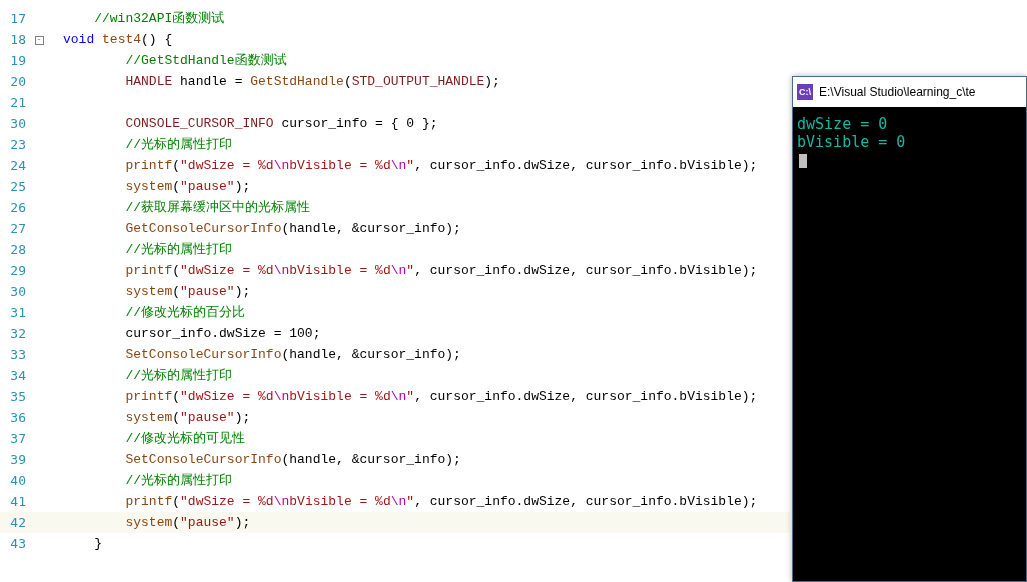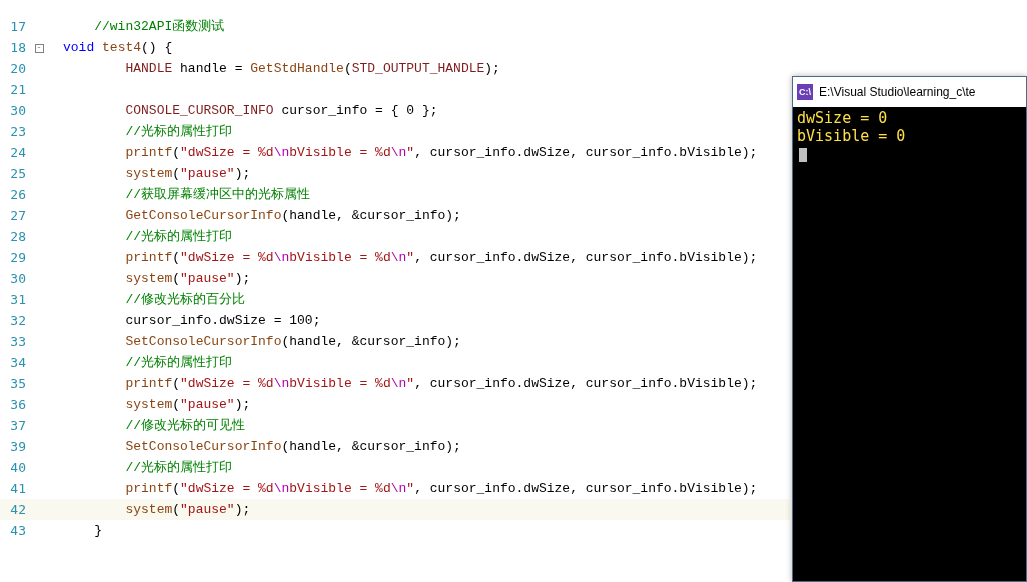--- a/index.html
+++ b/index.html
@@ -8,21 +8,21 @@
     font-size: 13px;
     background: #fff;
     width: 1027px;
     height: 582px;
     overflow: hidden;
     position: relative;
   }
   .editor {
     position: absolute;
     left: 0;
-    top: 16px;
+    top: 8px;
     width: 790px;
     height: 440px;
     background: #fff;
     display: flex;
     flex-direction: column;
   }
   .code-block {
     display: flex;
     flex-direction: column;
   }
@@ -116,43 +116,44 @@
     background: #6a3fb5;
     color: #fff;
     font-size: 9px;
     display: flex;
     align-items: center;
     justify-content: center;
     font-weight: bold;
     flex-shrink: 0;
   }
   .console-body {
-    padding: 2px 4px;
+    padding: 8px 4px;
     font-family: "NSimSun","SimSun",Consolas,monospace;
     font-size: 15px;
-    color: #fde047;
+    color: #14b8a6;
     background: #000;
     line-height: 18px;
   }
   .cursor-block {
     display: inline-block;
     width: 8px;
     height: 14px;
     background: #c0c0c0;
     vertical-align: middle;
     margin-left: 2px;
   }
 </style>
 </head>
 <body>
 
 <div class="editor">
   <div class="code-block" id="code-block">
       <div class="line"><div class="ln">17</div><div class="fold-gutter"></div><div class="change-bar"></div><div class="brace-gutter"></div><div class="code"><span class="black">    </span><span class="comment">//win32API函数测试</span></div></div>
       <div class="line"><div class="ln">18</div><div class="fold-gutter"><span class="fold-box">-</span></div><div class="change-bar"></div><div class="brace-gutter"></div><div class="code"><span class="kw">void</span><span class="black"> </span><span class="brown">test4</span><span class="black">() {</span></div></div>
+      <div class="line"><div class="ln">19</div><div class="fold-gutter"></div><div class="change-bar"></div><div class="brace-gutter"></div><div class="code"><span class="black">        </span><span class="comment">//GetStdHandle函数测试</span></div></div>
       <div class="line"><div class="ln">20</div><div class="fold-gutter"></div><div class="change-bar"></div><div class="brace-gutter"></div><div class="code"><span class="black">        </span><span class="upper">HANDLE</span><span class="black"> handle = </span><span class="brown">GetStdHandle</span><span class="black">(</span><span class="upper">STD_OUTPUT_HANDLE</span><span class="black">);</span></div></div>
       <div class="line"><div class="ln">21</div><div class="fold-gutter"></div><div class="change-bar"></div><div class="brace-gutter"></div><div class="code"><span class="black">        </span></div></div>
       <div class="line"><div class="ln">30</div><div class="fold-gutter"></div><div class="change-bar"></div><div class="brace-gutter"></div><div class="code"><span class="black">        </span><span class="upper">CONSOLE_CURSOR_INFO</span><span class="black"> cursor_info = { 0 };</span></div></div>
       <div class="line"><div class="ln">23</div><div class="fold-gutter"></div><div class="change-bar"></div><div class="brace-gutter"></div><div class="code"><span class="black">        </span><span class="comment">//光标的属性打印</span></div></div>
       <div class="line"><div class="ln">24</div><div class="fold-gutter"></div><div class="change-bar"></div><div class="brace-gutter"></div><div class="code"><span class="black">        </span><span class="brown">printf</span><span class="black">(</span><span class="str">"dwSize = %d</span><span class="esc">\n</span><span class="str">bVisible = %d</span><span class="esc">\n</span><span class="str">"</span><span class="black">, cursor_info.dwSize, cursor_info.bVisible);</span></div></div>
       <div class="line"><div class="ln">25</div><div class="fold-gutter"></div><div class="change-bar"></div><div class="brace-gutter"></div><div class="code"><span class="black">        </span><span class="brown">system</span><span class="black">(</span><span class="str">"pause"</span><span class="black">);</span></div></div>
       <div class="line"><div class="ln">26</div><div class="fold-gutter"></div><div class="change-bar"></div><div class="brace-gutter"></div><div class="code"><span class="black">        </span><span class="comment">//获取屏幕缓冲区中的光标属性</span></div></div>
       <div class="line"><div class="ln">27</div><div class="fold-gutter"></div><div class="change-bar"></div><div class="brace-gutter"></div><div class="code"><span class="black">        </span><span class="brown">GetConsoleCursorInfo</span><span class="black">(handle, &amp;cursor_info);</span></div></div>
       <div class="line"><div class="ln">28</div><div class="fold-gutter"></div><div class="change-bar"></div><div class="brace-gutter"></div><div class="code"><span class="black">        </span><span class="comment">//光标的属性打印</span></div></div>
       <div class="line"><div class="ln">29</div><div class="fold-gutter"></div><div class="change-bar"></div><div class="brace-gutter"></div><div class="code"><span class="black">        </span><span class="brown">printf</span><span class="black">(</span><span class="str">"dwSize = %d</span><span class="esc">\n</span><span class="str">bVisible = %d</span><span class="esc">\n</span><span class="str">"</span><span class="black">, cursor_info.dwSize, cursor_info.bVisible);</span></div></div>

